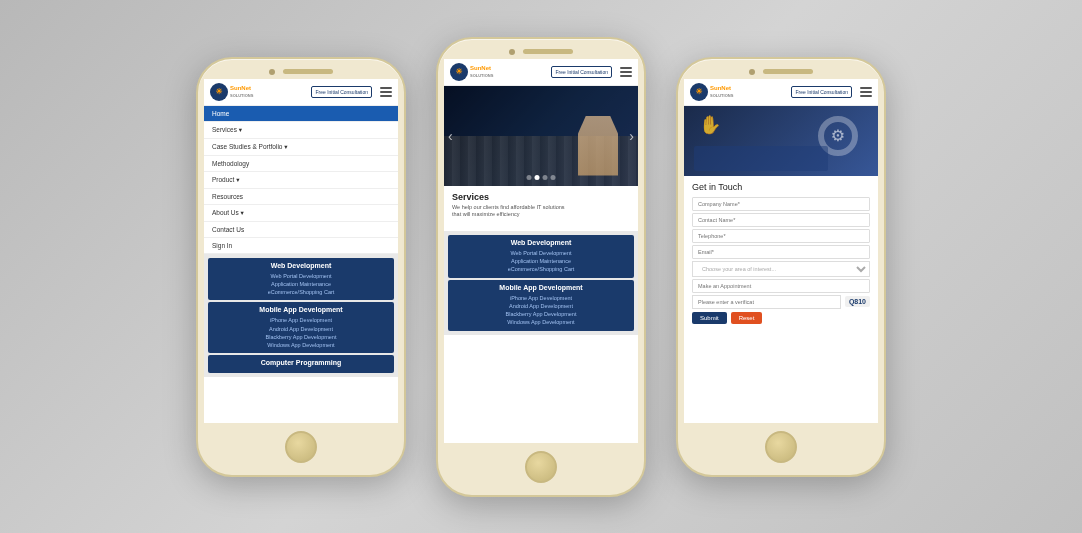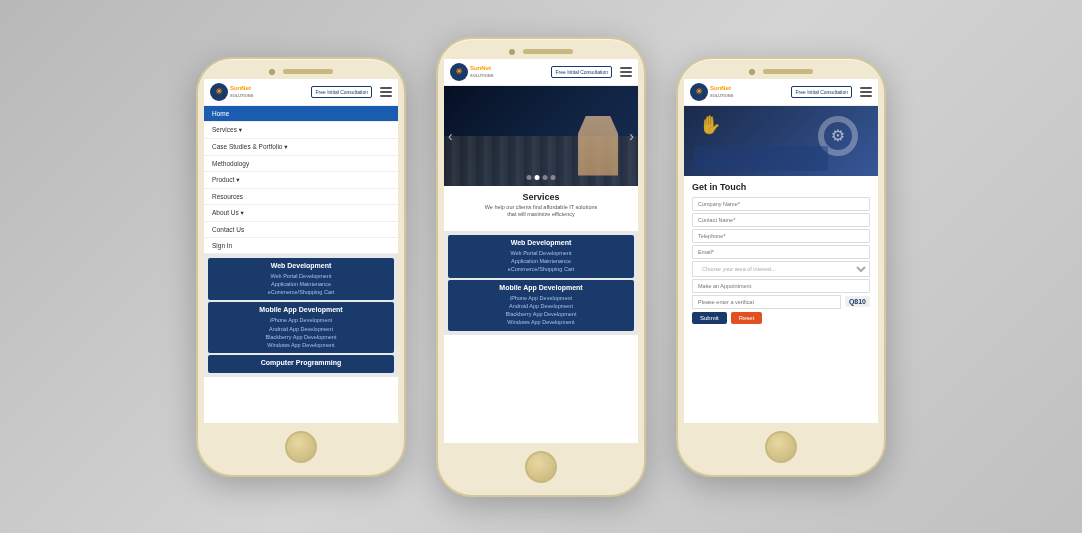--- a/index.html
+++ b/index.html
@@ -273,21 +273,20 @@
       width: 5px;
       height: 5px;
       border-radius: 50%;
       background: rgba(255,255,255,0.4);
     }
     .hero-dot.active { background: #fff; }
 
     
     .services-section {
       padding: 6px 8px;
-      text-align: center;
       background: #fff;
     }
     .services-title {
       font-size: 9px;
       font-weight: bold;
       color: #222;
       margin-bottom: 2px;
     }
     .services-subtitle {
       font-size: 5.5px;
@@ -332,21 +331,21 @@
       color: rgba(255,255,255,0.6);
       font-size: 16px;
     }
 
     
     .get-in-touch {
       padding: 6px 8px;
     }
     .git-title {
       font-size: 9px;
-      font-weight: bold;
+      font-weight: normal;
       color: #222;
       margin-bottom: 5px;
     }
     .form-field {
       width: 100%;
       border: 1px solid #ddd;
       padding: 3px 5px;
       font-size: 5.5px;
       color: #aaa;
       margin-bottom: 2px;

